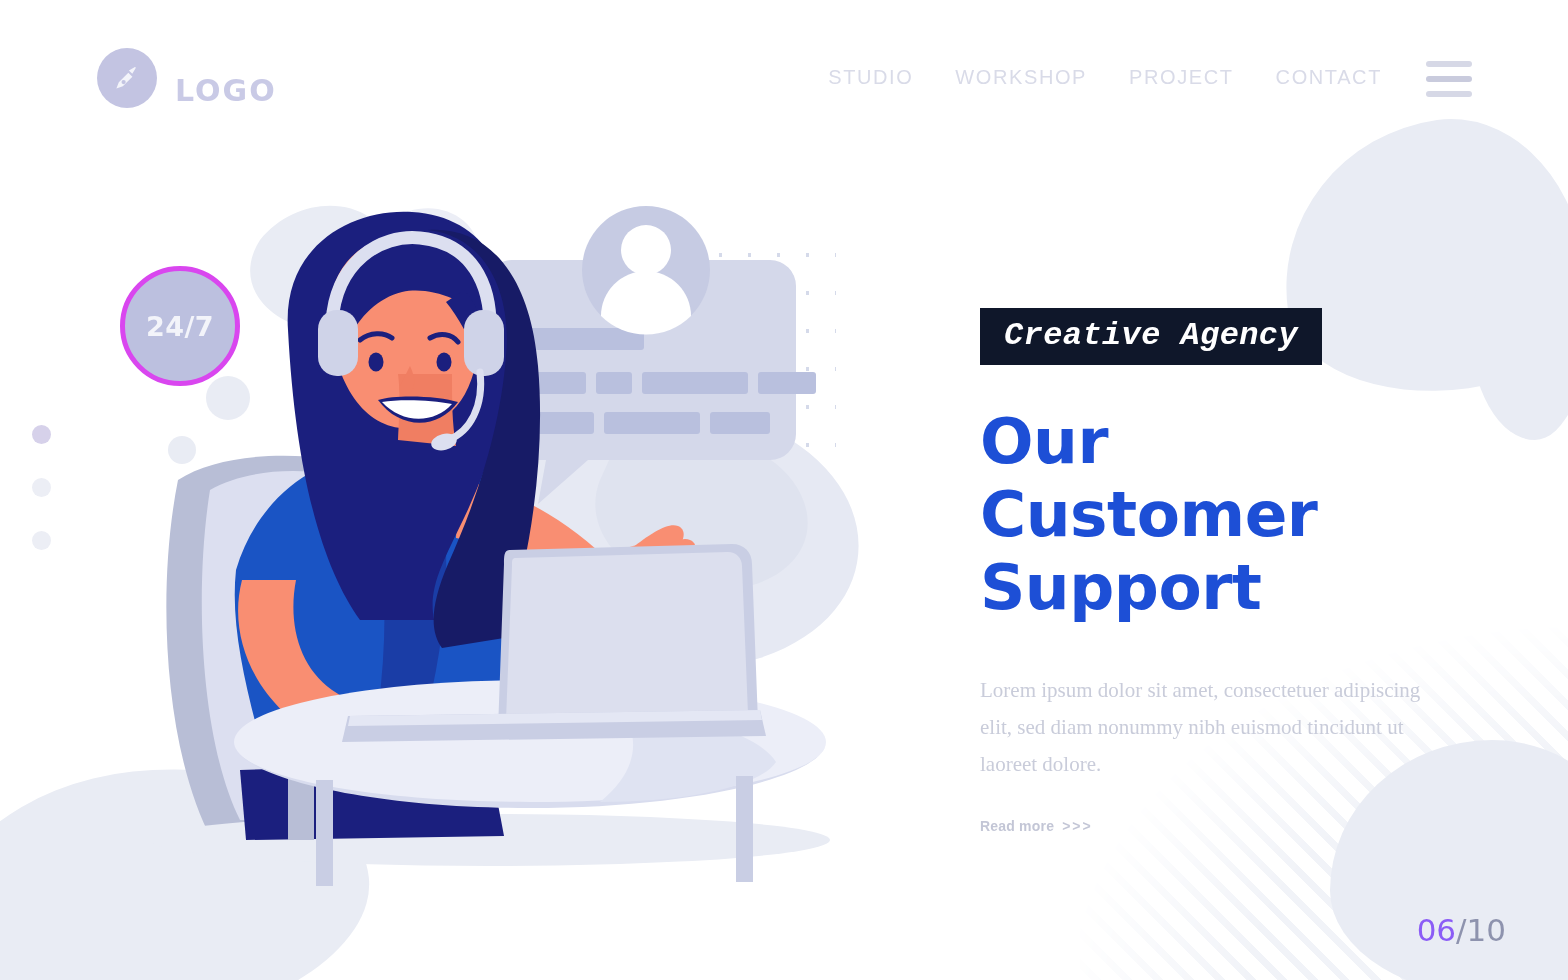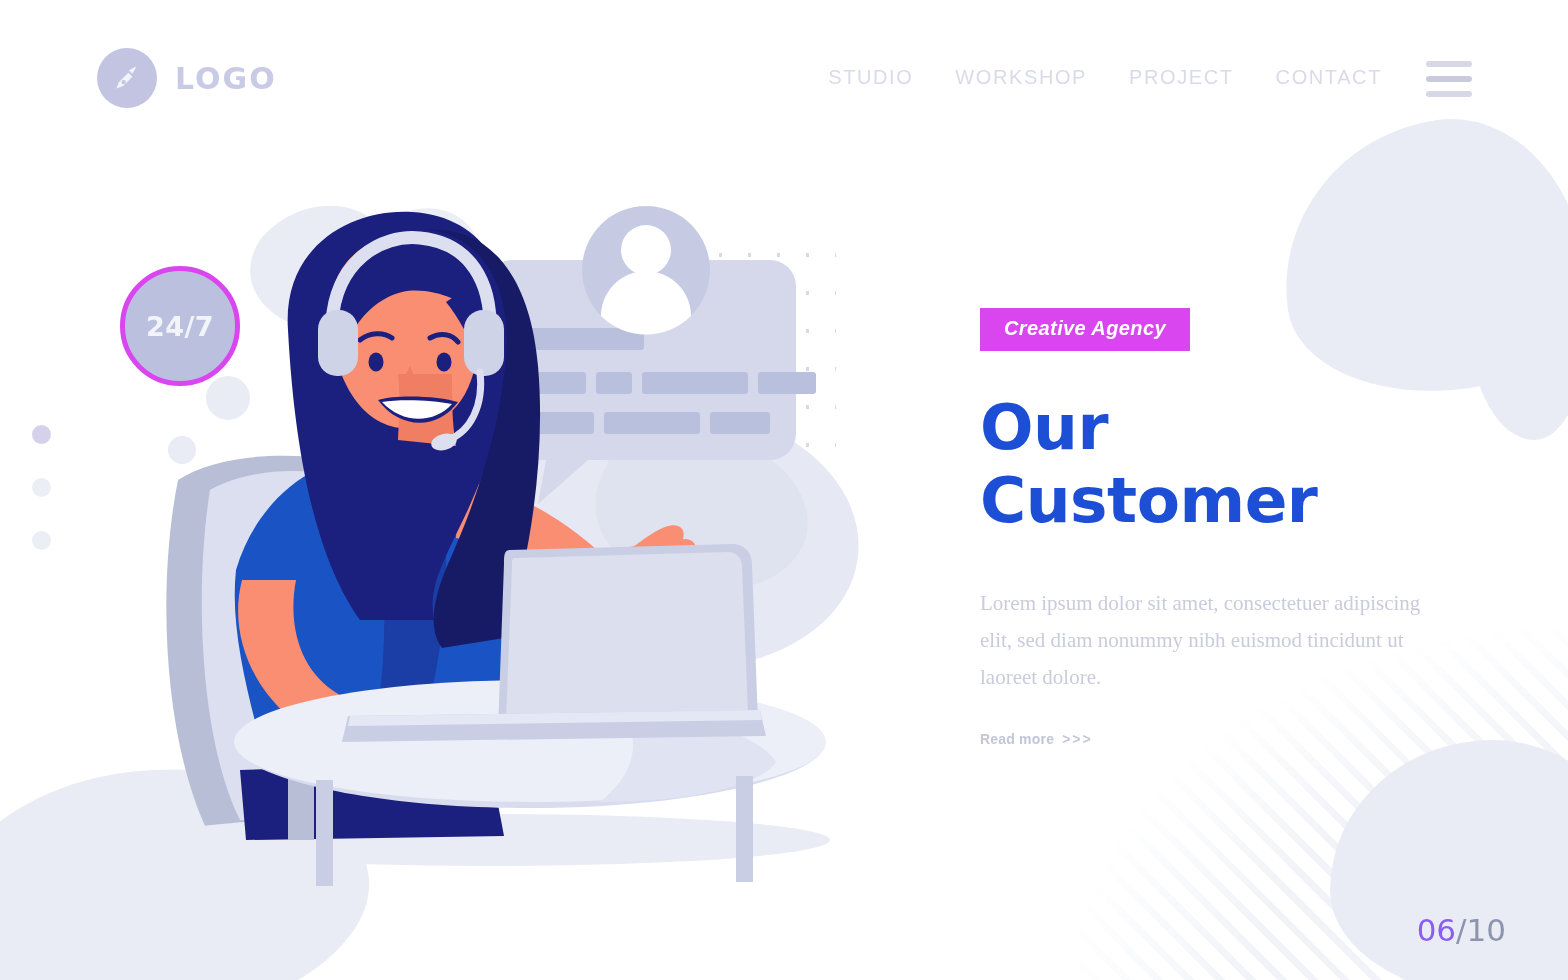--- a/index.html
+++ b/index.html
@@ -38,21 +38,21 @@
             mask-image:radial-gradient(120% 110% at 100% 100%,#000 55%,transparent 86%);
   }
   .dotgrid{
     position:absolute;left:706px;top:236px;width:130px;height:285px;
     background-image:radial-gradient(#cdd3e6 1.6px, transparent 1.7px);
     background-size:29px 38px;opacity:.85;
   }
 
   
   .topbar{position:absolute;left:0;top:0;width:1568px;height:160px;}
-  .brand{position:absolute;left:97px;top:48px;display:flex;align-items:center;gap:18px;}
+  .brand{position:absolute;left:97px;top:48px;display:flex;align-items:flex-end;gap:18px;}
   .brand-mark{
     width:60px;height:60px;border-radius:50%;background:#c3c4e2;
     display:flex;align-items:center;justify-content:center;
   }
   .brand-text{
     font-size:30px;font-weight:700;color:#c9cae6;letter-spacing:2px;
     font-family:"DejaVu Sans", sans-serif;
   }
   .nav{position:absolute;right:186px;top:66px;display:flex;gap:42px;align-items:center;text-align:center;}
   .nav a{
@@ -80,23 +80,23 @@
   .badge247 span{color:#f3f4fa;font-size:27px;font-weight:700;letter-spacing:.5px;
     font-family:"DejaVu Sans", sans-serif;}
 
   
   .illo{position:absolute;left:60px;top:150px;width:880px;height:760px;}
   .illo svg{display:block;width:100%;height:100%;}
 
   
   .copy{position:absolute;left:980px;top:308px;width:500px;}
   .tag{
-    display:inline-block;background:#d946ef;color:#fff;
-    padding:9px 24px 11px 24px;font-size:20px;font-weight:700;font-style:italic;
-    letter-spacing:.4px;font-family:Liberation Sans, sans-serif;
+    display:inline-block;background:#0f172a;color:#fff;
+    padding:9px 24px 11px 24px;font-size:32px;font-weight:700;font-style:italic;
+    letter-spacing:.4px;font-family:Liberation Mono, monospace;
   }
   h1.headline{
     margin:40px 0 8px 0;font-size:63px;line-height:1.16;color:#1d4fd6;
     font-weight:700;letter-spacing:-.5px;font-family:"DejaVu Sans", sans-serif;
     max-width:480px;
   }
   p.lead{
     margin:48px 0 0 0;font-size:21px;line-height:1.75;color:#c9ccda;
     max-width:470px;font-family:Liberation Serif, serif;
   }
@@ -283,20 +283,21 @@
         <path d="M290 566 L 700 560 L 702 570 L 288 576 Z" fill="#e4e7f4"></path>
       </g>
     </svg>
   </div>
 
   <div class="copy">
     <span class="tag">Creative Agency</span>
 
     <h1 class="headline">
       <span>Our Customer</span><br>
+      <span>Support</span>
     </h1>
 
     <p class="lead">Lorem ipsum dolor sit amet, consectetuer adipiscing elit, sed diam nonummy nibh euismod tincidunt ut laoreet dolore.</p>
 
     <a class="readmore" href="#">
       <span>Read more</span><span class="chev">&gt;&gt;&gt;</span>
     </a>
   </div>
 
   <div class="pager">

